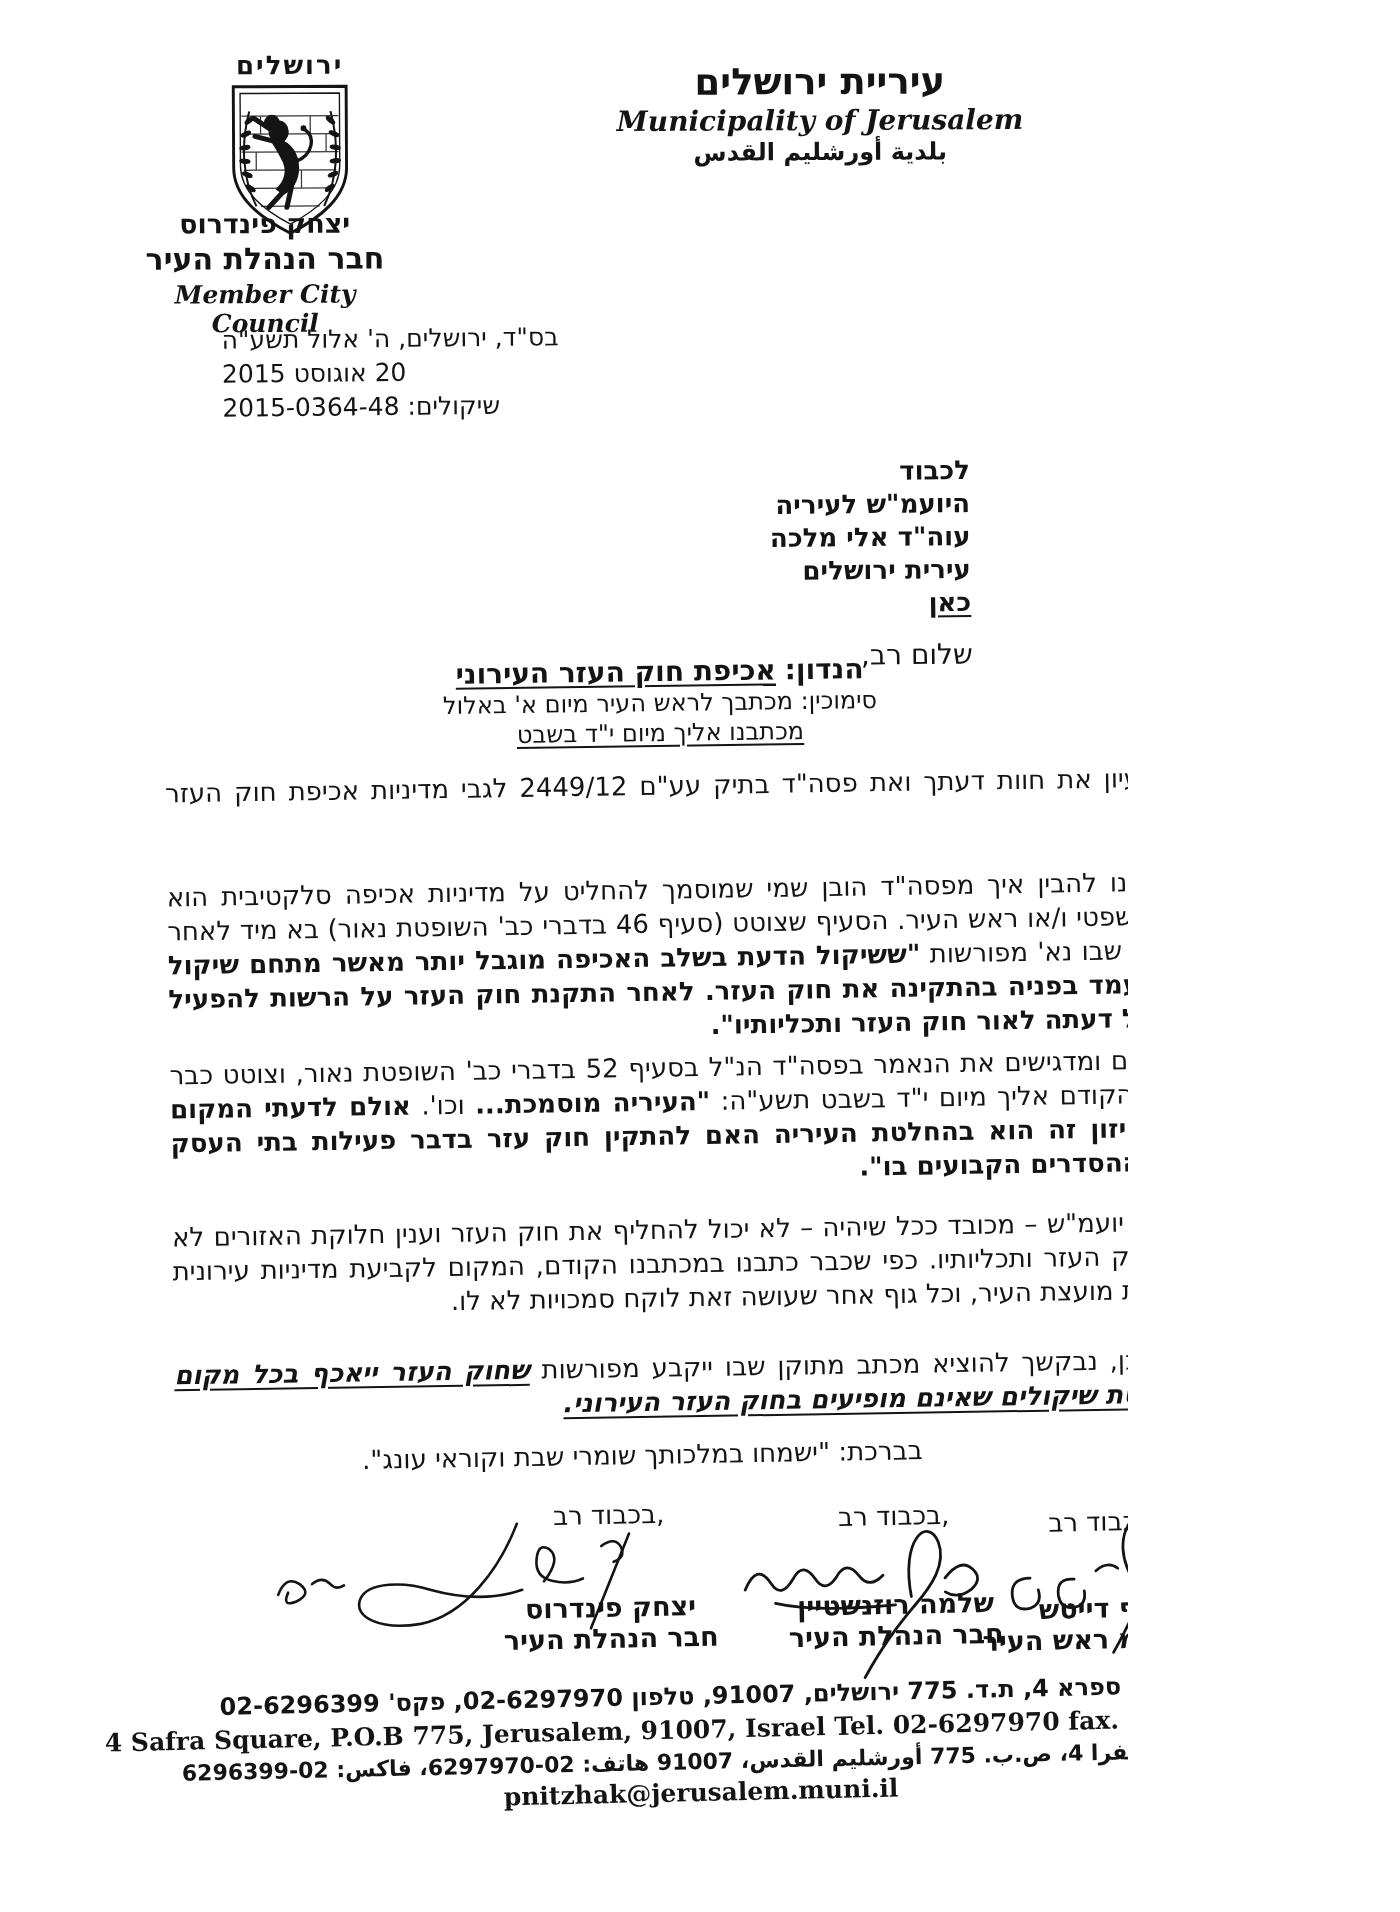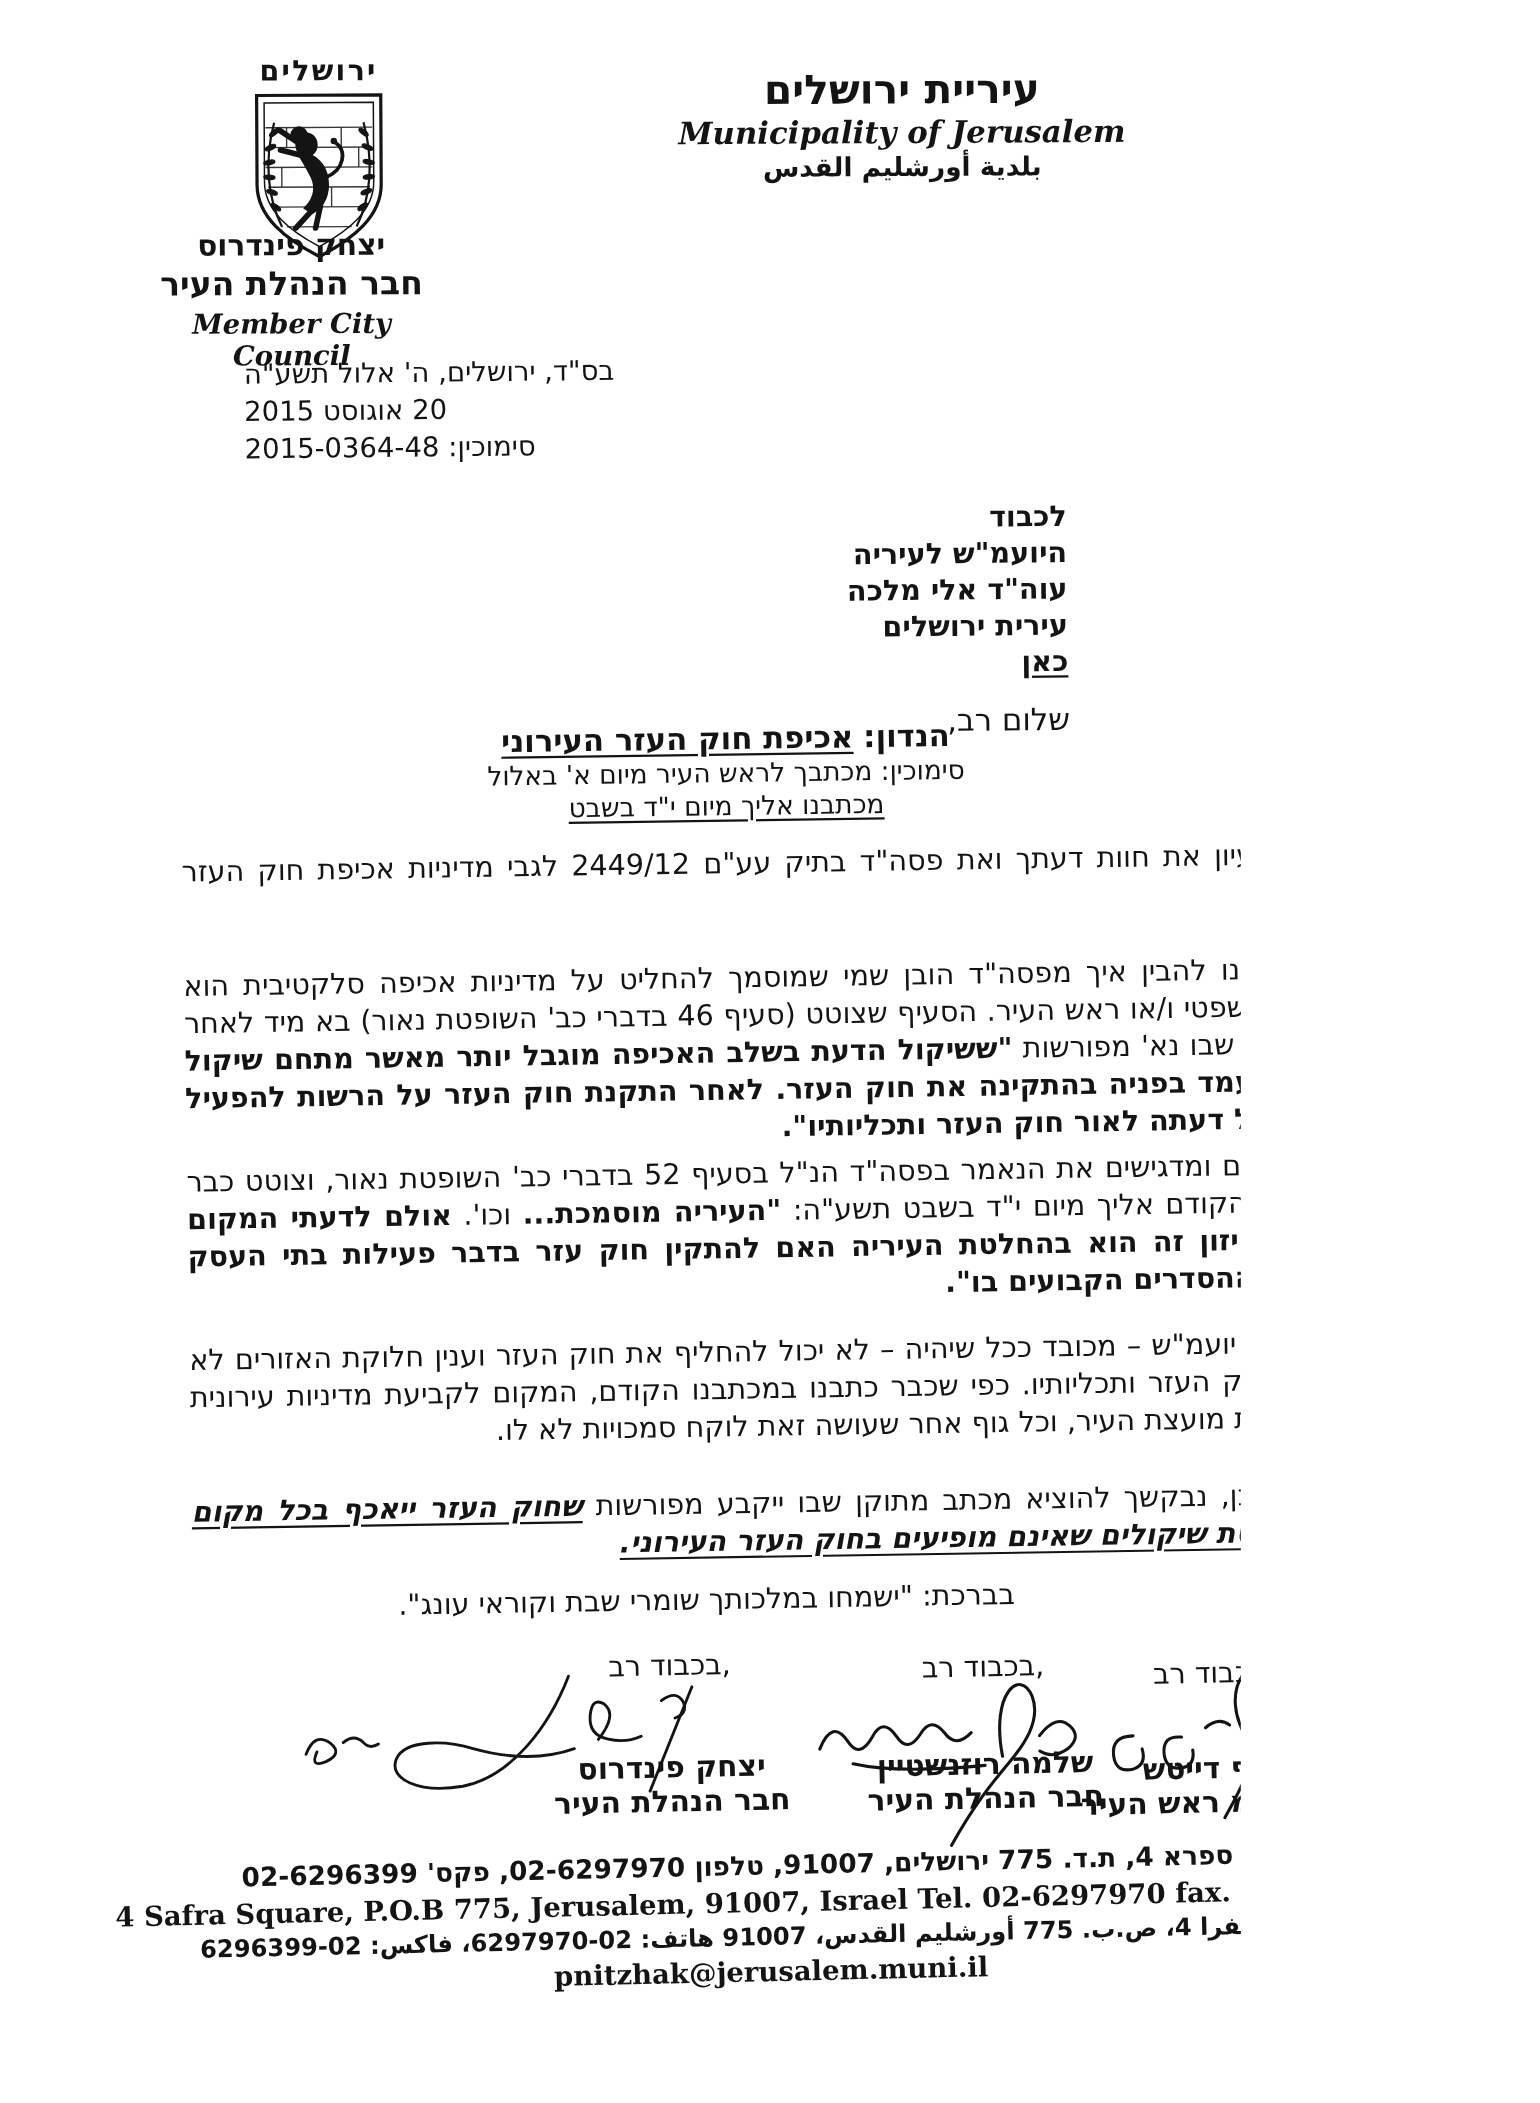--- a/index.html
+++ b/index.html
@@ -138,21 +138,21 @@
 
   <div class="org-block">
     <div class="org-he">עיריית ירושלים</div>
     <div class="org-en">Municipality of Jerusalem</div>
     <div class="org-ar">بلدية أورشليم القدس</div>
   </div>
 
   <div class="date-block">
     <div>בס"ד, ירושלים, ה' אלול תשע"ה</div>
     <div>20 אוגוסט 2015</div>
-    <div><span>סימוכין:</span> <span dir="ltr">2015-0364-48</span></div>
+    <div><span>שיקולים:</span> <span dir="ltr">2015-0364-48</span></div>
   </div>
 
   <div class="addressee rtl">
     <div>לכבוד</div>
     <div>היועמ"ש לעיריה</div>
     <div>עוה"ד אלי מלכה</div>
     <div>עירית ירושלים</div>
     <div class="u">כאן</div>
   </div>
 

